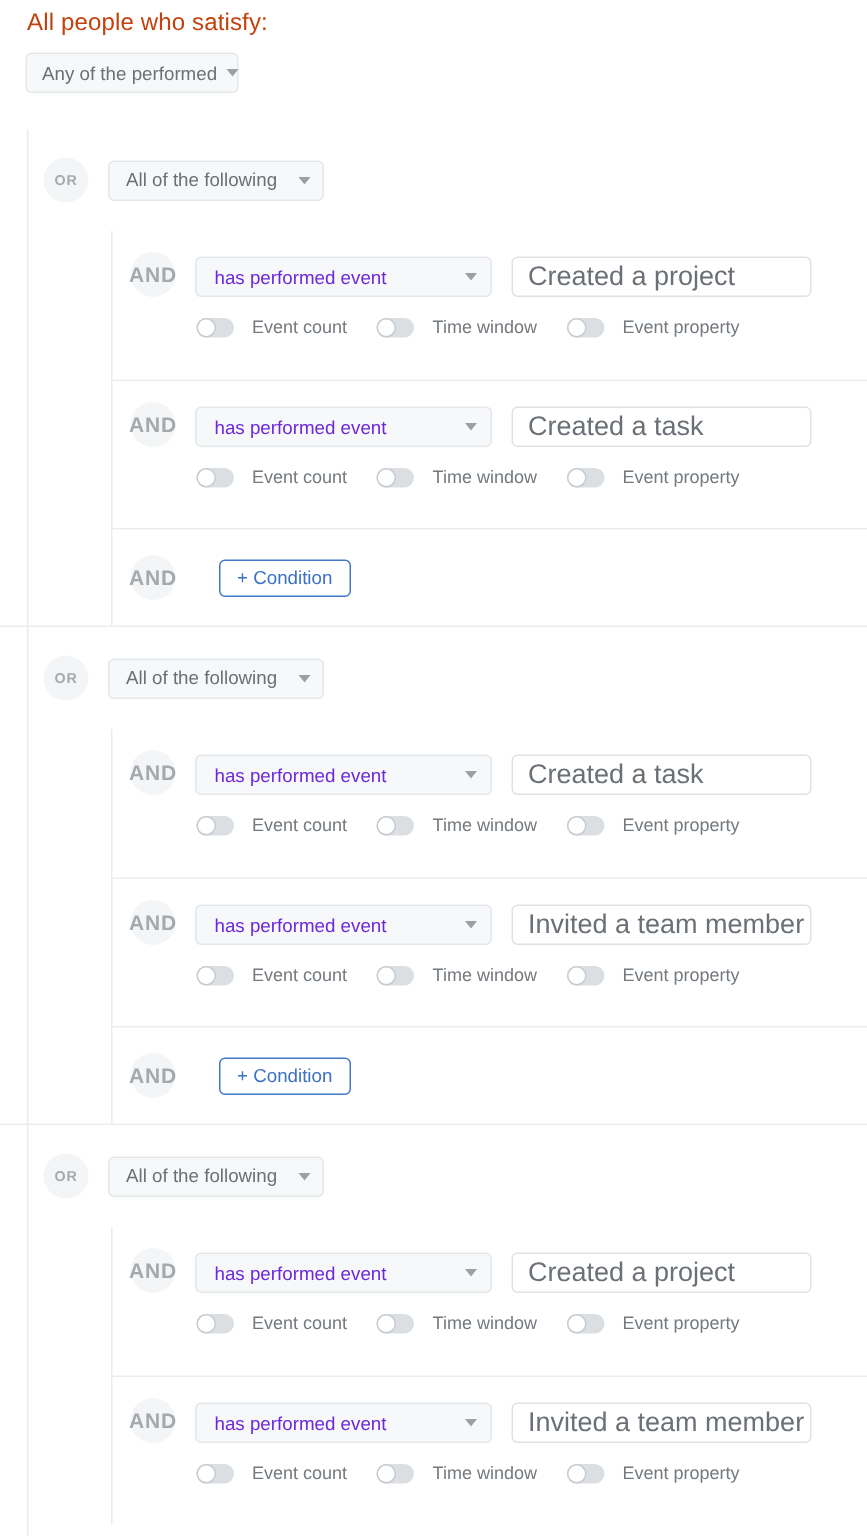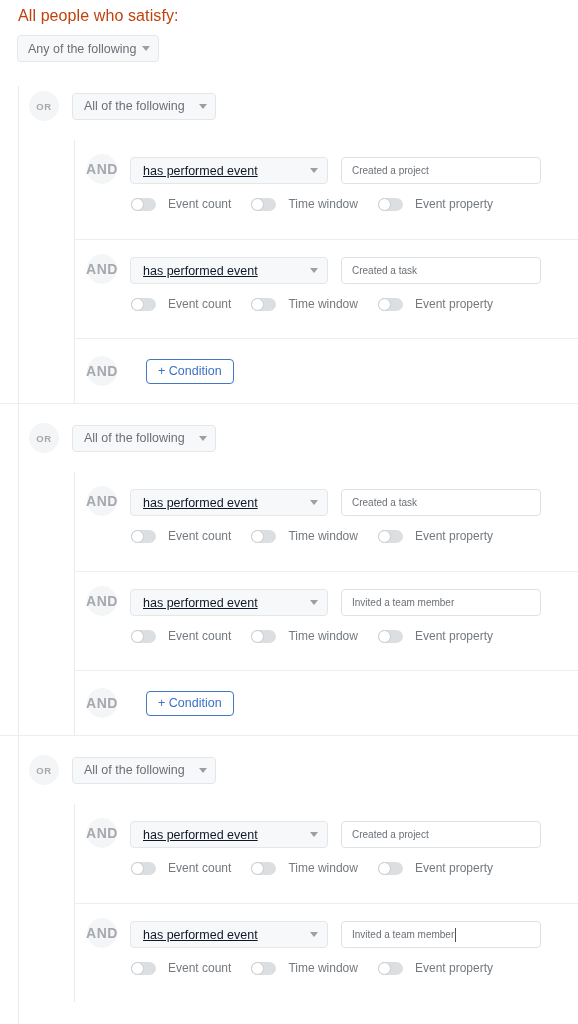--- a/index.html
+++ b/index.html
@@ -38,21 +38,21 @@
   }
 
   
   .or-rail {
     position: absolute; left: 18px; top: 86px;
     width: 1px; bottom: 0;
     background: #e9ecee;
   }
 
   
-  .groups { position: absolute; left: 0; top: 72px; right: 0; }
+  .groups { position: absolute; left: 0; top: 86px; right: 0; }
   .or-group { position: relative; width: 578px; }
   .or-group + .or-group { border-top: 1px solid #ecedef; }
 
   .group-head {
     position: relative; height: 68px;
     display: flex; align-items: center;
     padding-left: 29px;
   }
   .badge {
     width: 30px; height: 30px; border-radius: 50%;
@@ -96,33 +96,33 @@
   .row-controls { display: flex; align-items: center; }
 
   .op-select {
     width: 198px; height: 27px;
     background: #f7f8f9;
     border: 1px solid #e4e7ea;
     border-radius: 4px;
     display: flex; align-items: center;
     padding: 0 9px 0 12px;
   }
-  .op-select .txt { font-size: 12.5px; color: #0f172a; flex:1 1 auto; white-space: nowrap; text-decoration: underline; }
+  .op-select .txt { font-size: 12.5px; color: #6d28d9; flex:1 1 auto; white-space: nowrap; }
 
   .value-input {
     margin-left: 13px;
     width: 200px; height: 27px;
     background: #ffffff;
     border: 1px solid #dfe2e5;
     border-radius: 4px;
     display: flex; align-items: center;
     padding: 0 10px;
     position: relative;
   }
-  .value-input .txt { font-size: 10px; color: #6b7076; white-space: nowrap; }
+  .value-input .txt { font-size: 18px; color: #6b7076; white-space: nowrap; }
   .caret-bar {
     display: inline-block; width: 1px; height: 14px;
     background: #4b5056; margin-left: 1px;
   }
 
   
   .toggles { display: flex; align-items: center; margin-top: 13px; margin-left: 1px; }
   .toggle-item { display: flex; align-items: center; margin-right: 20px; }
   .switch {
     width: 25px; height: 13px; border-radius: 7px;
@@ -151,21 +151,21 @@
   }
 </style>
 </head>
 <body>
 
 <div class="page">
 
   <div class="header-label">All people who satisfy:</div>
 
   <div class="root-select">
-    <span class="txt">Any of the following</span>
+    <span class="txt">Any of the performed</span>
     <span class="caret"></span>
   </div>
 
   <div class="or-rail"></div>
 
   <div class="groups">
       <div class="or-group">
         <div class="group-head">
           <div class="badge">OR</div>
           <div class="group-select">

